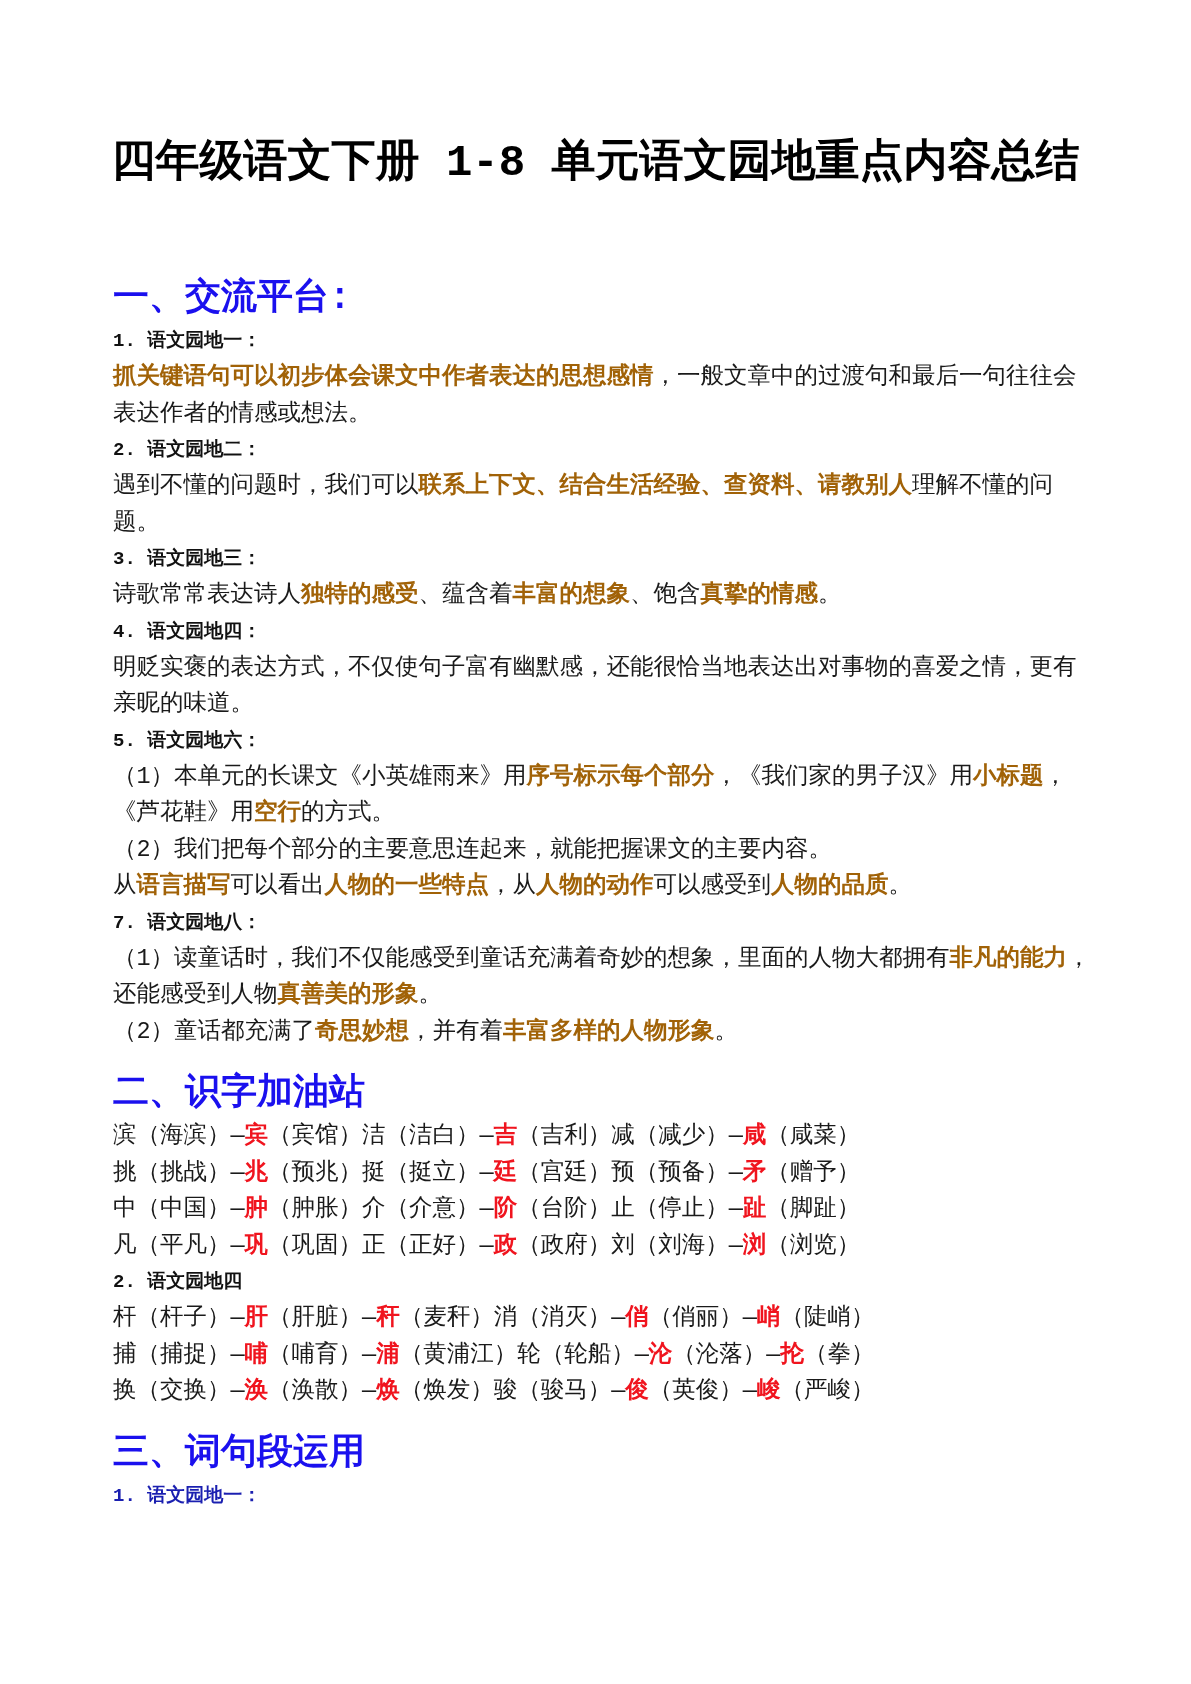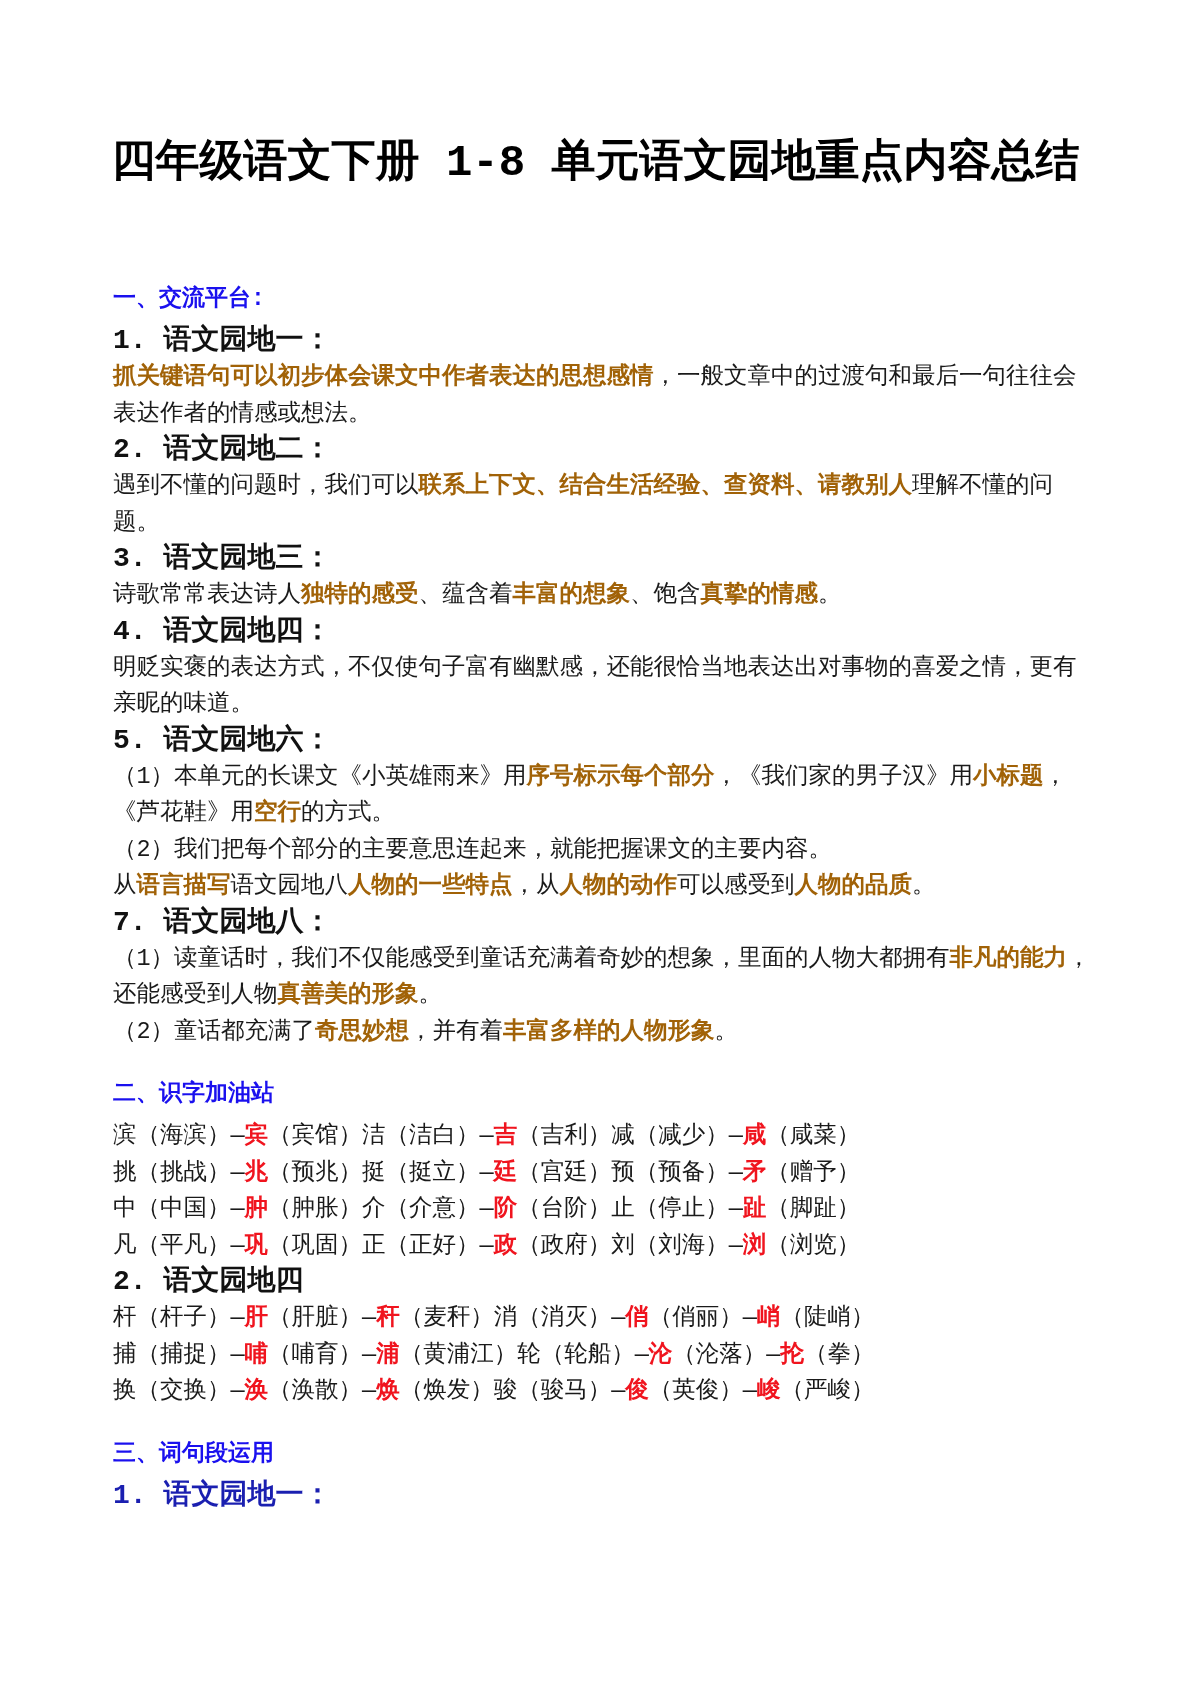--- a/index.html
+++ b/index.html
@@ -8,24 +8,24 @@
     font-family: "DejaVu Sans", "Liberation Sans", sans-serif;
     color: #1a1a1a;
   }
   .page { position: absolute; left: 0; top: 3px; width: 970px; height: 1684px; font-family: Liberation Mono, monospace; }
   .title {
     position: absolute; left: 0; top: 128px; width: 1191px; text-align: center;
     font-size: 44px; font-weight: bold; color: #000; letter-spacing: 0px;
   }
   .content { position: absolute; left: 113px; top: 272px; width: 980px; }
   .h1 {
-    font-size: 23px; font-weight: bold; color: #1a10ee; line-height: 48px; margin: 0;
+    font-size: 36px; font-weight: bold; color: #1a10ee; line-height: 48px; margin: 0;
   }
   .h2 {
-    font-size: 28px; font-weight: bold; color: #111; line-height: 36px; margin: 0;
+    font-size: 19px; font-weight: bold; color: #111; line-height: 36px; margin: 0;
   }
   .h2.blue { color: #1a1fb0; }
   .p {
     font-size: 23.5px; line-height: 36.5px; margin: 0; color: #1a1a1a;
   }
   .red { color: #a16207; font-weight: bold; }
   .row { font-size: 23.5px; line-height: 36.5px; white-space: nowrap; }
   .row .r { color: #f0141e; font-weight: bold; }
   .gap-top { margin-top: 20px; }
 </style>
@@ -55,21 +55,21 @@
           <div>
             <div class="h2">4. 语文园地四：</div>
             <div class="p"><span>明贬实褒的表达方式，不仅使句子富有幽默感，还能很恰当地表达出对事物的喜爱之情，更有亲昵的味道。</span></div>
           </div>
           <div>
             <div class="h2">5. 语文园地六：</div>
             <div class="p"><span>（1）本单元的长课文《小英雄雨来》用</span><span class="red">序号标示每个部分</span><span>，《我们家的男子汉》用</span><span class="red">小标题</span><span>，《芦花鞋》用</span><span class="red">空行</span><span>的方式。</span></div>
             <div class="p"><span>（2）我们把每个部分的主要意思连起来，就能把握课文的主要内容。</span></div>
           </div>
           <div>
-            <div class="p"><span>从</span><span class="red">语言描写</span><span>语文园地八</span><span class="red">人物的一些特点</span><span>，从</span><span class="red">人物的动作</span><span>可以感受到</span><span class="red">人物的品质</span><span>。</span></div>
+            <div class="p"><span>从</span><span class="red">语言描写</span><span>可以看出</span><span class="red">人物的一些特点</span><span>，从</span><span class="red">人物的动作</span><span>可以感受到</span><span class="red">人物的品质</span><span>。</span></div>
           </div>
           <div>
             <div class="h2">7. 语文园地八：</div>
             <div class="p"><span>（1）读童话时，我们不仅能感受到童话充满着奇妙的想象，里面的人物大都拥有</span><span class="red">非凡的能力</span><span>，还能感受到人物</span><span class="red">真善美的形象</span><span>。</span></div>
             <div class="p"><span>（2）童话都充满了</span><span class="red">奇思妙想</span><span>，并有着</span><span class="red">丰富多样的人物形象</span><span>。</span></div>
           </div>
         </div>
     </div>
 
     <div class="gap-top">

